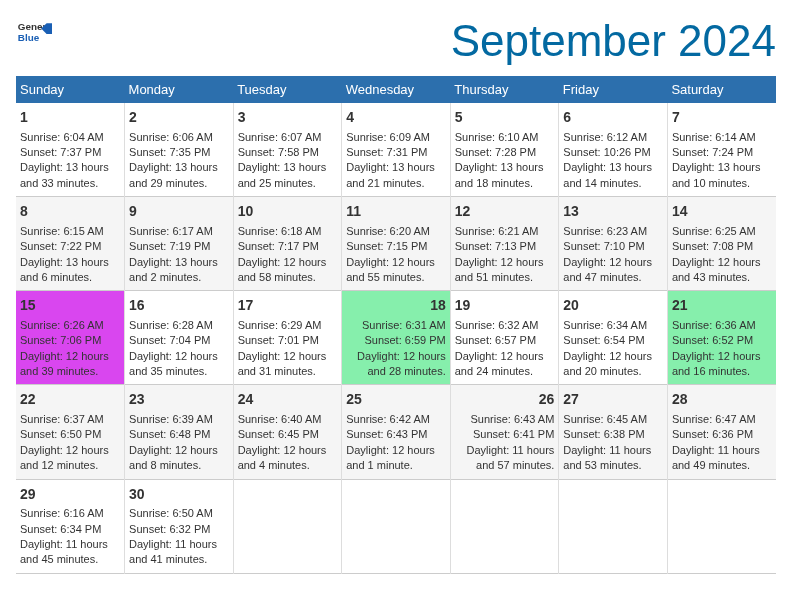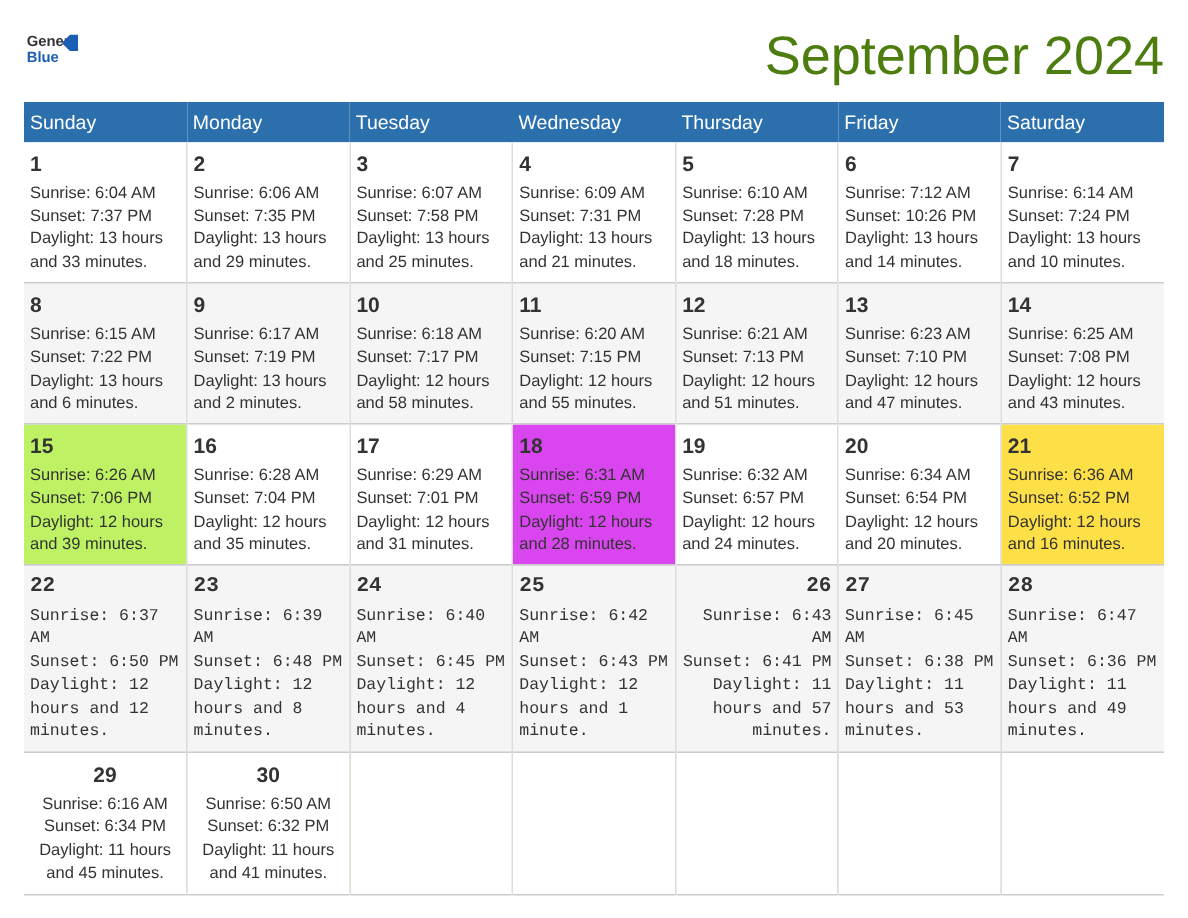--- a/index.html
+++ b/index.html
@@ -22,22 +22,22 @@
       gap: 4px;
     }
     .logo-icon {
       width: 36px;
       height: 36px;
     }
     .title-block {
       text-align: right;
     }
     .month-title {
-      font-size: 36px;
-      color: #4d7c0f;
+      font-size: 44px;
+      color: #0369a1;
       font-weight: 300;
     }
     .subtitle {
       font-size: 14px;
       color: #555;
     }
     table {
       width: 100%;
       border-collapse: collapse;
       font-size: 11px;
@@ -100,51 +100,51 @@
       <th>Saturday</th>
     </tr>
   </thead>
   <tbody id="cal-body">
   <tr style="background: rgb(255, 255, 255);">
         <td style="background: rgb(255, 255, 255);"><span class="day-num">1</span><span>Sunrise: 6:04 AM</span><br><span>Sunset: 7:37 PM</span><br><span>Daylight: 13 hours and 33 minutes.</span></td>
         <td style="background: rgb(255, 255, 255);"><span class="day-num">2</span><span>Sunrise: 6:06 AM</span><br><span>Sunset: 7:35 PM</span><br><span>Daylight: 13 hours and 29 minutes.</span></td>
         <td style="background: rgb(255, 255, 255);"><span class="day-num">3</span><span>Sunrise: 6:07 AM</span><br><span>Sunset: 7:58 PM</span><br><span>Daylight: 13 hours and 25 minutes.</span></td>
         <td style="background: rgb(255, 255, 255);"><span class="day-num">4</span><span>Sunrise: 6:09 AM</span><br><span>Sunset: 7:31 PM</span><br><span>Daylight: 13 hours and 21 minutes.</span></td>
         <td style="background: rgb(255, 255, 255);"><span class="day-num">5</span><span>Sunrise: 6:10 AM</span><br><span>Sunset: 7:28 PM</span><br><span>Daylight: 13 hours and 18 minutes.</span></td>
-        <td style="background: rgb(255, 255, 255);"><span class="day-num">6</span><span>Sunrise: 7:12 AM</span><br><span>Sunset: 10:26 PM</span><br><span>Daylight: 13 hours and 14 minutes.</span></td>
+        <td style="background: rgb(255, 255, 255);"><span class="day-num">6</span><span>Sunrise: 6:12 AM</span><br><span>Sunset: 10:26 PM</span><br><span>Daylight: 13 hours and 14 minutes.</span></td>
         <td style="background: rgb(255, 255, 255);"><span class="day-num">7</span><span>Sunrise: 6:14 AM</span><br><span>Sunset: 7:24 PM</span><br><span>Daylight: 13 hours and 10 minutes.</span></td>
       </tr>
       <tr style="background: rgb(245, 245, 245);">
         <td style="background: rgb(245, 245, 245);"><span class="day-num">8</span><span>Sunrise: 6:15 AM</span><br><span>Sunset: 7:22 PM</span><br><span>Daylight: 13 hours and 6 minutes.</span></td>
         <td style="background: rgb(245, 245, 245);"><span class="day-num">9</span><span>Sunrise: 6:17 AM</span><br><span>Sunset: 7:19 PM</span><br><span>Daylight: 13 hours and 2 minutes.</span></td>
         <td style="background: rgb(245, 245, 245);"><span class="day-num">10</span><span>Sunrise: 6:18 AM</span><br><span>Sunset: 7:17 PM</span><br><span>Daylight: 12 hours and 58 minutes.</span></td>
         <td style="background: rgb(245, 245, 245);"><span class="day-num">11</span><span>Sunrise: 6:20 AM</span><br><span>Sunset: 7:15 PM</span><br><span>Daylight: 12 hours and 55 minutes.</span></td>
         <td style="background: rgb(245, 245, 245); margin-left: 20px;"><span class="day-num">12</span><span>Sunrise: 6:21 AM</span><br><span>Sunset: 7:13 PM</span><br><span>Daylight: 12 hours and 51 minutes.</span></td>
         <td style="background: rgb(245, 245, 245);"><span class="day-num">13</span><span>Sunrise: 6:23 AM</span><br><span>Sunset: 7:10 PM</span><br><span>Daylight: 12 hours and 47 minutes.</span></td>
         <td style="background: rgb(245, 245, 245);"><span class="day-num">14</span><span>Sunrise: 6:25 AM</span><br><span>Sunset: 7:08 PM</span><br><span>Daylight: 12 hours and 43 minutes.</span></td>
       </tr>
       <tr style="background: rgb(255, 255, 255);">
-        <td style="background: #bef264;"><span class="day-num">15</span><span>Sunrise: 6:26 AM</span><br><span>Sunset: 7:06 PM</span><br><span>Daylight: 12 hours and 39 minutes.</span></td>
+        <td style="background: #d946ef;"><span class="day-num">15</span><span>Sunrise: 6:26 AM</span><br><span>Sunset: 7:06 PM</span><br><span>Daylight: 12 hours and 39 minutes.</span></td>
         <td style="background: rgb(255, 255, 255);"><span class="day-num">16</span><span>Sunrise: 6:28 AM</span><br><span>Sunset: 7:04 PM</span><br><span>Daylight: 12 hours and 35 minutes.</span></td>
         <td style="background: rgb(255, 255, 255);"><span class="day-num">17</span><span>Sunrise: 6:29 AM</span><br><span>Sunset: 7:01 PM</span><br><span>Daylight: 12 hours and 31 minutes.</span></td>
-        <td style="background: #d946ef;"><span class="day-num">18</span><span>Sunrise: 6:31 AM</span><br><span>Sunset: 6:59 PM</span><br><span>Daylight: 12 hours and 28 minutes.</span></td>
+        <td style="background: #86efac; text-align: right;"><span class="day-num">18</span><span>Sunrise: 6:31 AM</span><br><span>Sunset: 6:59 PM</span><br><span>Daylight: 12 hours and 28 minutes.</span></td>
         <td style="background: rgb(255, 255, 255); margin-top: 41px;"><span class="day-num">19</span><span>Sunrise: 6:32 AM</span><br><span>Sunset: 6:57 PM</span><br><span>Daylight: 12 hours and 24 minutes.</span></td>
         <td style="background: rgb(255, 255, 255);"><span class="day-num">20</span><span>Sunrise: 6:34 AM</span><br><span>Sunset: 6:54 PM</span><br><span>Daylight: 12 hours and 20 minutes.</span></td>
-        <td style="background: #fde047; margin-left: 42px;"><span class="day-num">21</span><span>Sunrise: 6:36 AM</span><br><span>Sunset: 6:52 PM</span><br><span>Daylight: 12 hours and 16 minutes.</span></td>
+        <td style="background: #86efac; margin-left: 42px;"><span class="day-num">21</span><span>Sunrise: 6:36 AM</span><br><span>Sunset: 6:52 PM</span><br><span>Daylight: 12 hours and 16 minutes.</span></td>
       </tr>
-      <tr style="background: #f0abfc; font-family: Liberation Mono, monospace;">
+      <tr style="background: #3b82f6;">
         <td style="background: rgb(245, 245, 245);"><span class="day-num">22</span><span>Sunrise: 6:37 AM</span><br><span>Sunset: 6:50 PM</span><br><span>Daylight: 12 hours and 12 minutes.</span></td>
         <td style="background: rgb(245, 245, 245); margin-top: 17px;"><span class="day-num">23</span><span>Sunrise: 6:39 AM</span><br><span>Sunset: 6:48 PM</span><br><span>Daylight: 12 hours and 8 minutes.</span></td>
         <td style="background: rgb(245, 245, 245);"><span class="day-num">24</span><span>Sunrise: 6:40 AM</span><br><span>Sunset: 6:45 PM</span><br><span>Daylight: 12 hours and 4 minutes.</span></td>
         <td style="background: rgb(245, 245, 245);"><span class="day-num">25</span><span>Sunrise: 6:42 AM</span><br><span>Sunset: 6:43 PM</span><br><span>Daylight: 12 hours and 1 minute.</span></td>
         <td style="background: rgb(245, 245, 245); text-align: right;"><span class="day-num">26</span><span>Sunrise: 6:43 AM</span><br><span>Sunset: 6:41 PM</span><br><span>Daylight: 11 hours and 57 minutes.</span></td>
         <td style="background: rgb(245, 245, 245);"><span class="day-num">27</span><span>Sunrise: 6:45 AM</span><br><span>Sunset: 6:38 PM</span><br><span>Daylight: 11 hours and 53 minutes.</span></td>
         <td style="background: rgb(245, 245, 245);"><span class="day-num">28</span><span>Sunrise: 6:47 AM</span><br><span>Sunset: 6:36 PM</span><br><span>Daylight: 11 hours and 49 minutes.</span></td>
       </tr>
-      <tr style="background: #eab308; text-align: center;">
+      <tr style="background: #eab308;">
         <td style="background: rgb(255, 255, 255);"><span class="day-num">29</span><span>Sunrise: 6:16 AM</span><br><span>Sunset: 6:34 PM</span><br><span>Daylight: 11 hours and 45 minutes.</span></td>
         <td style="background: rgb(255, 255, 255);"><span class="day-num">30</span><span>Sunrise: 6:50 AM</span><br><span>Sunset: 6:32 PM</span><br><span>Daylight: 11 hours and 41 minutes.</span></td>
         <td class="empty" style="background: rgb(255, 255, 255);"></td>
         <td class="empty" style="background: rgb(255, 255, 255);"></td>
         <td class="empty" style="background: rgb(255, 255, 255);"></td>
         <td class="empty" style="background: rgb(255, 255, 255);"></td>
         <td class="empty" style="background: rgb(255, 255, 255);"></td>
       </tr>
     </tbody>
 </table>

